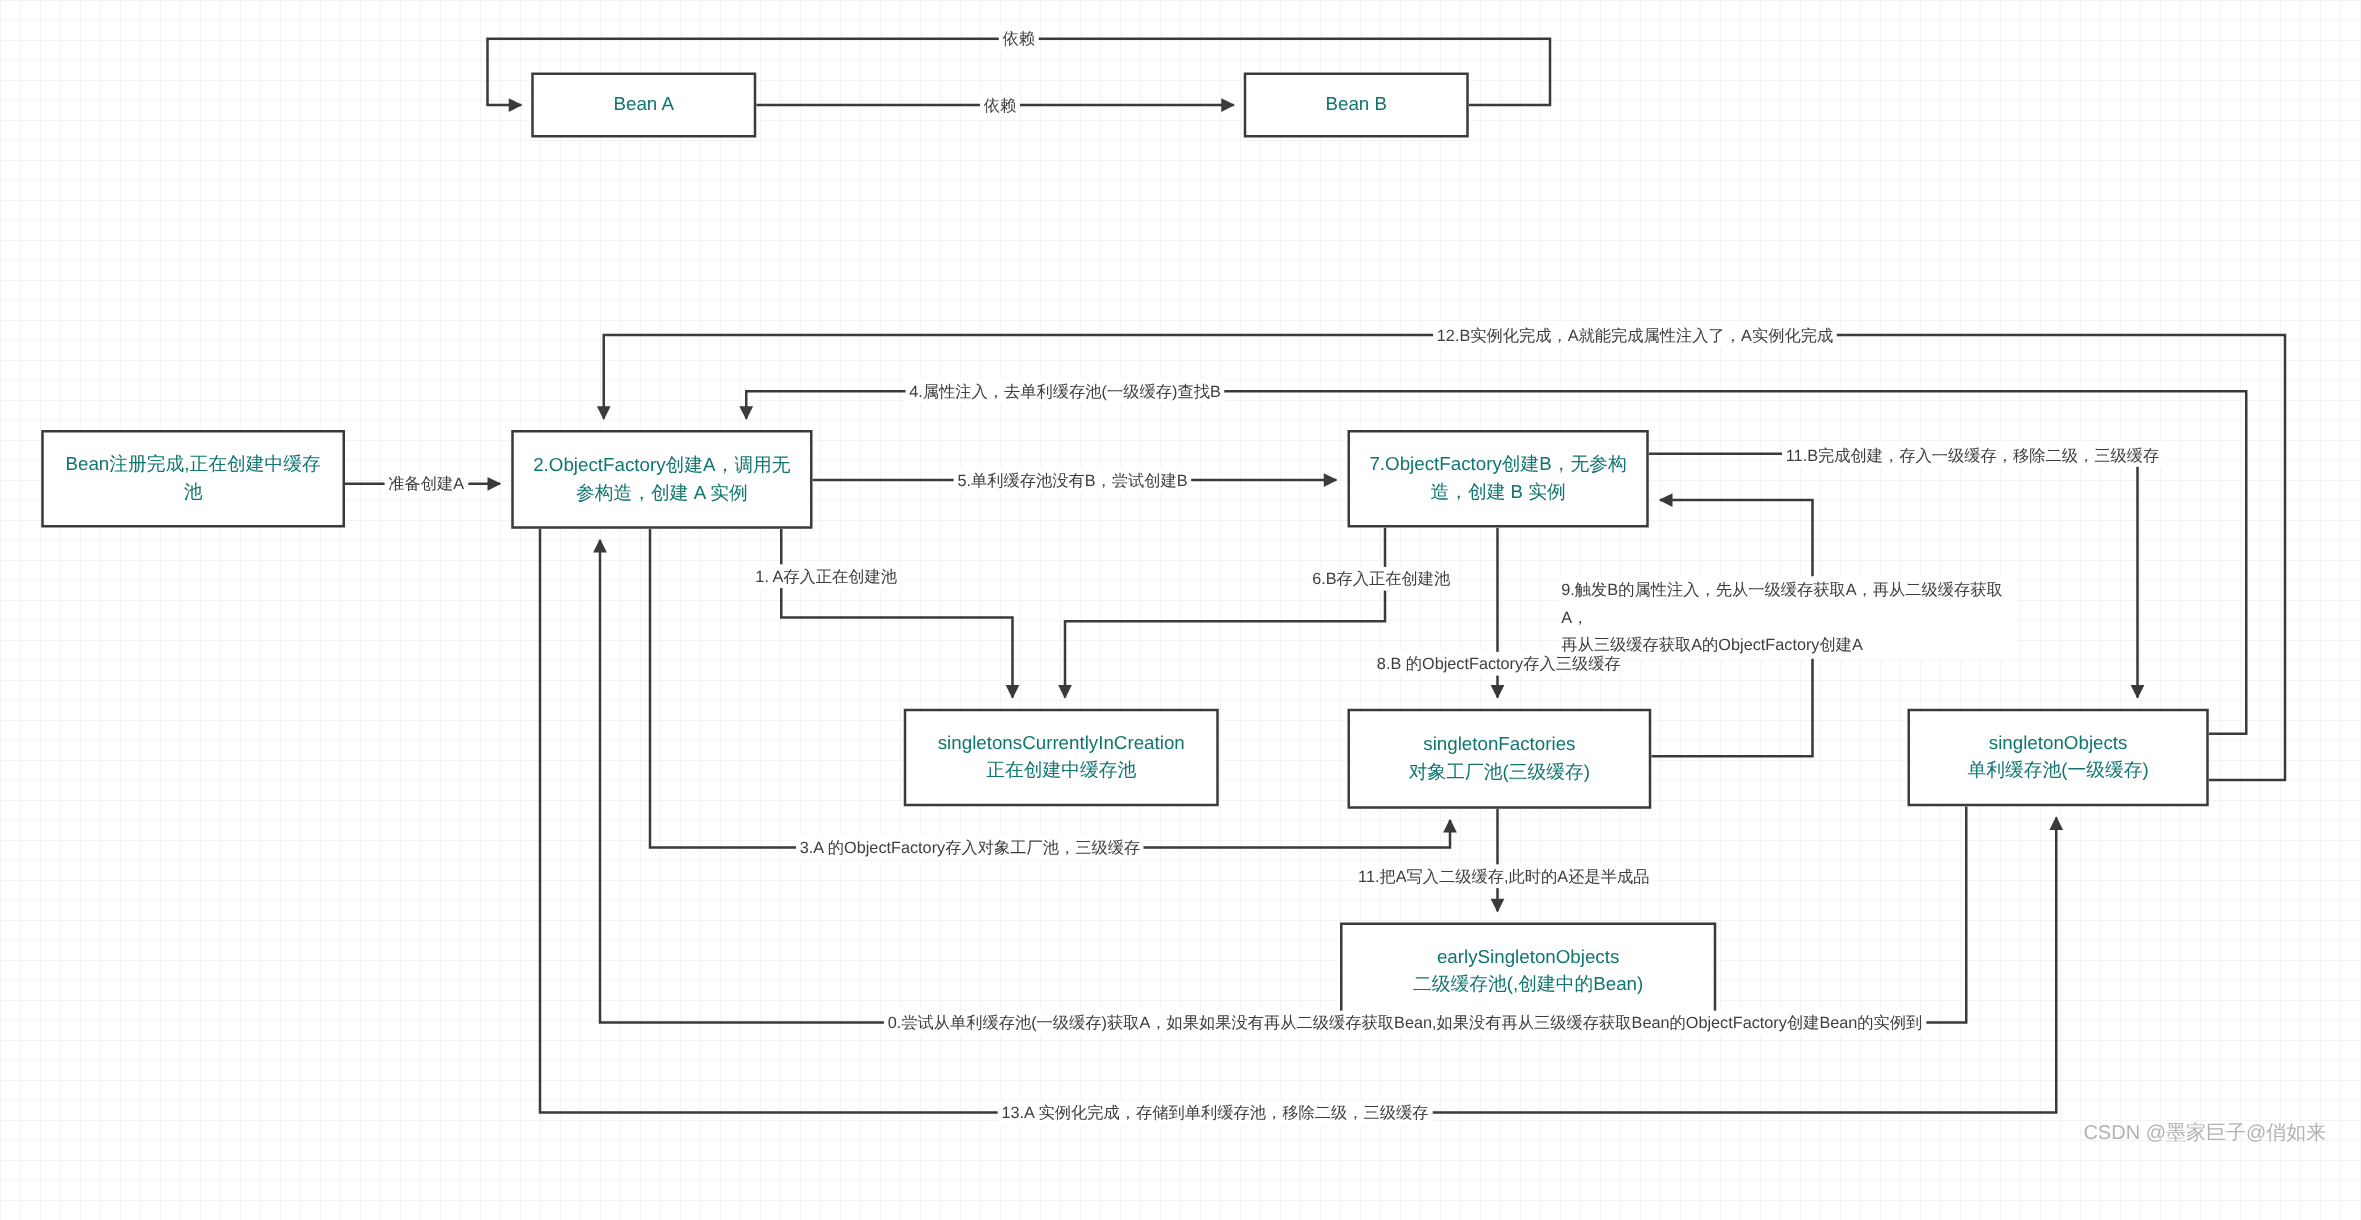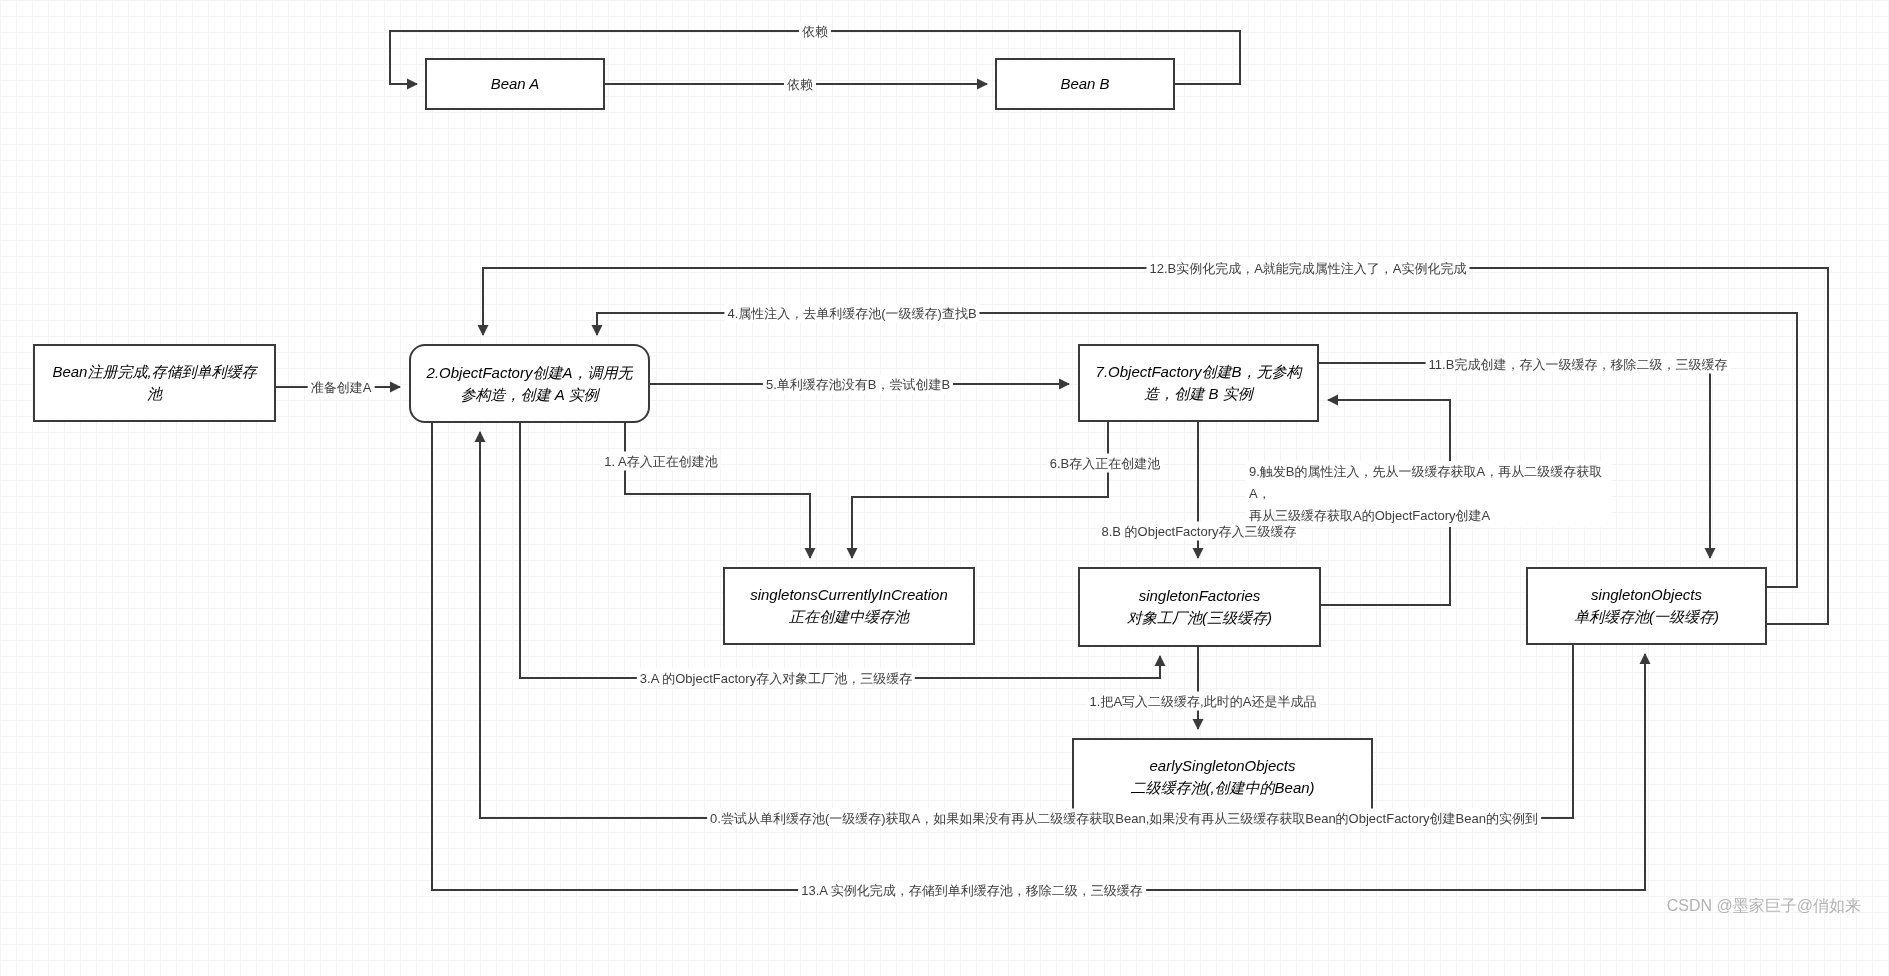--- a/index.html
+++ b/index.html
@@ -15,22 +15,22 @@
       linear-gradient(90deg, #f4f4f4 1px, transparent 1px),
       linear-gradient(#ececec 1px, transparent 1px),
       linear-gradient(90deg, #ececec 1px, transparent 1px);
     background-size:16px 16px,16px 16px,80px 80px,80px 80px;
   }
   svg.wires{position:absolute;left:0;top:0;width:1889px;height:976px;}
   svg.wires polyline{fill:none;stroke:#3a3a3a;stroke-width:2;}
   .node{
     position:absolute;background:#ffffff;border:2.5px solid #3a3a3a;
     display:flex;flex-direction:column;align-items:center;justify-content:center;
-    text-align:center;color:#000000;font-size:15px;line-height:22px;
-    box-sizing:border-box;padding:0 10px;font-style:italic;
+    text-align:center;color:#0f766e;font-size:15px;line-height:22px;
+    box-sizing:border-box;padding:0 10px;
   }
   .edge-label{
     position:absolute;transform:translate(-50%,-50%);
     background:#ffffff;padding:0 3px;white-space:nowrap;
     color:#3d3d3d;font-size:13px;line-height:19px;
   }
   .edge-label.multiline{
     transform:none;white-space:normal;text-align:left;line-height:22px;
   }
   .watermark{
@@ -70,23 +70,23 @@
   <div class="node" style="left:425px;top:58px;width:180px;height:52px;">
     <span>Bean A</span>
   </div>
   <div class="node" style="left:995px;top:58px;width:180px;height:52px;">
     <span>Bean B</span>
   </div>
   <div class="edge-label" style="left:815px;top:31px;">依赖</div>
   <div class="edge-label" style="left:800px;top:84px;">依赖</div>
 
   <div class="node" style="left:33px;top:344px;width:243px;height:78px;">
-    <span>Bean注册完成,存储到单利缓存池</span>
+    <span>Bean注册完成,正在创建中缓存池</span>
   </div>
-  <div class="node" style="left:409px;top:344px;width:241px;height:79px;border-radius:16px;">
+  <div class="node" style="left:409px;top:344px;width:241px;height:79px;">
     <span>2.ObjectFactory创建A，调用无参构造，创建 A 实例</span>
   </div>
   <div class="node" style="left:1078px;top:344px;width:241px;height:78px;">
     <span>7.ObjectFactory创建B，无参构造，创建 B 实例</span>
   </div>
   <div class="node" style="left:1078px;top:567px;width:243px;height:80px;">
     <span>singletonFactories</span>
     <span>对象工厂池(三级缓存)</span>
   </div>
   <div class="node" style="left:723px;top:567px;width:252px;height:78px;">
@@ -108,18 +108,18 @@
   <div class="edge-label" style="left:852px;top:313px;">4.属性注入，去单利缓存池(一级缓存)查找B</div>
   <div class="edge-label" style="left:1578px;top:364px;">11.B完成创建，存入一级缓存，移除二级，三级缓存</div>
   <div class="edge-label" style="left:661px;top:461px;">1. A存入正在创建池</div>
   <div class="edge-label" style="left:1105px;top:463px;">6.B存入正在创建池</div>
   <div class="edge-label multiline" style="left:1246px;top:461px;width:360px;">
     <span>9.触发B的属性注入，先从一级缓存获取A，再从二级缓存获取A，</span><br>
     <span>再从三级缓存获取A的ObjectFactory创建A</span>
   </div>
   <div class="edge-label" style="left:1199px;top:531px;">8.B 的ObjectFactory存入三级缓存</div>
   <div class="edge-label" style="left:776px;top:678px;">3.A 的ObjectFactory存入对象工厂池，三级缓存</div>
-  <div class="edge-label" style="left:1203px;top:701px;">1.把A写入二级缓存,此时的A还是半成品</div>
+  <div class="edge-label" style="left:1203px;top:701px;">11.把A写入二级缓存,此时的A还是半成品</div>
   <div class="edge-label" style="left:1124px;top:818px;">0.尝试从单利缓存池(一级缓存)获取A，如果如果没有再从二级缓存获取Bean,如果没有再从三级缓存获取Bean的ObjectFactory创建Bean的实例到</div>
   <div class="edge-label" style="left:972px;top:890px;">13.A 实例化完成，存储到单利缓存池，移除二级，三级缓存</div>
 
   <div class="watermark" style="right:28px;top:896px;">CSDN @墨家巨子@俏如来</div>
 </div>
 
 </body></html>

